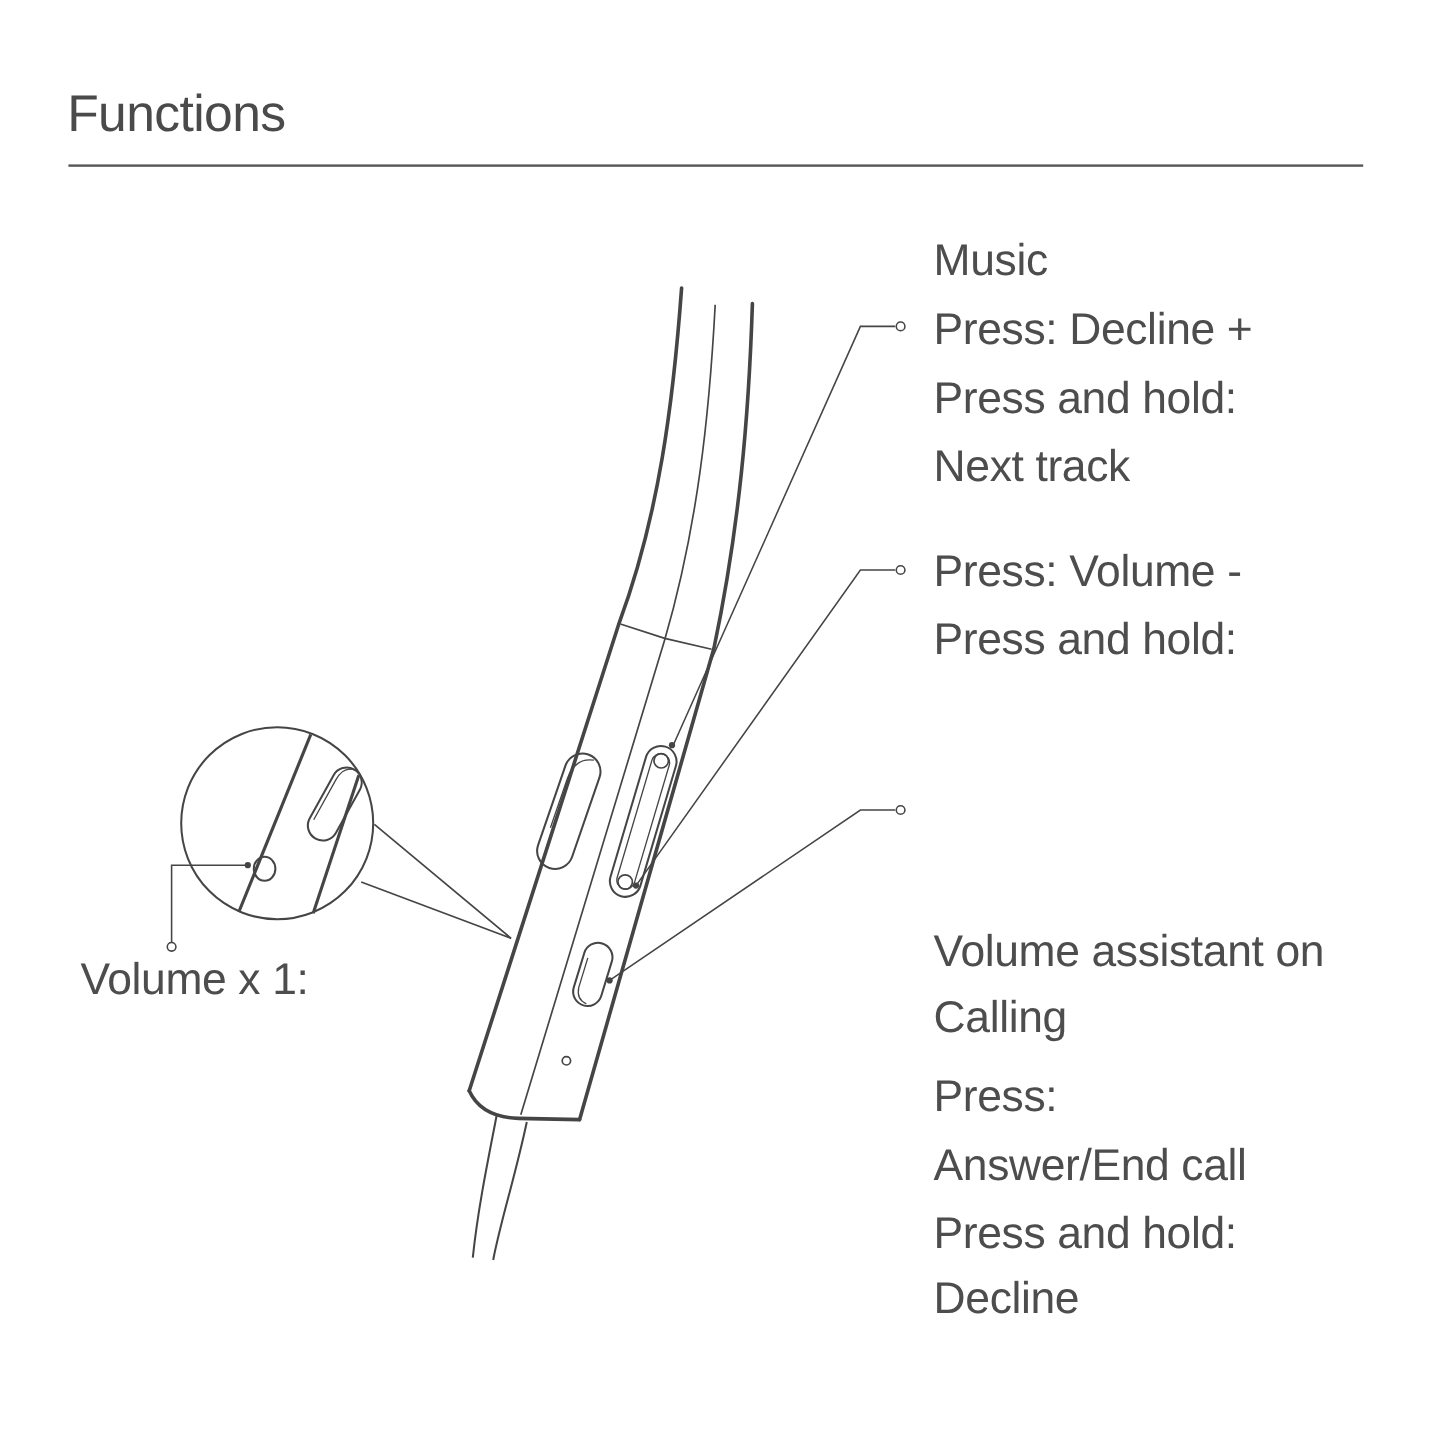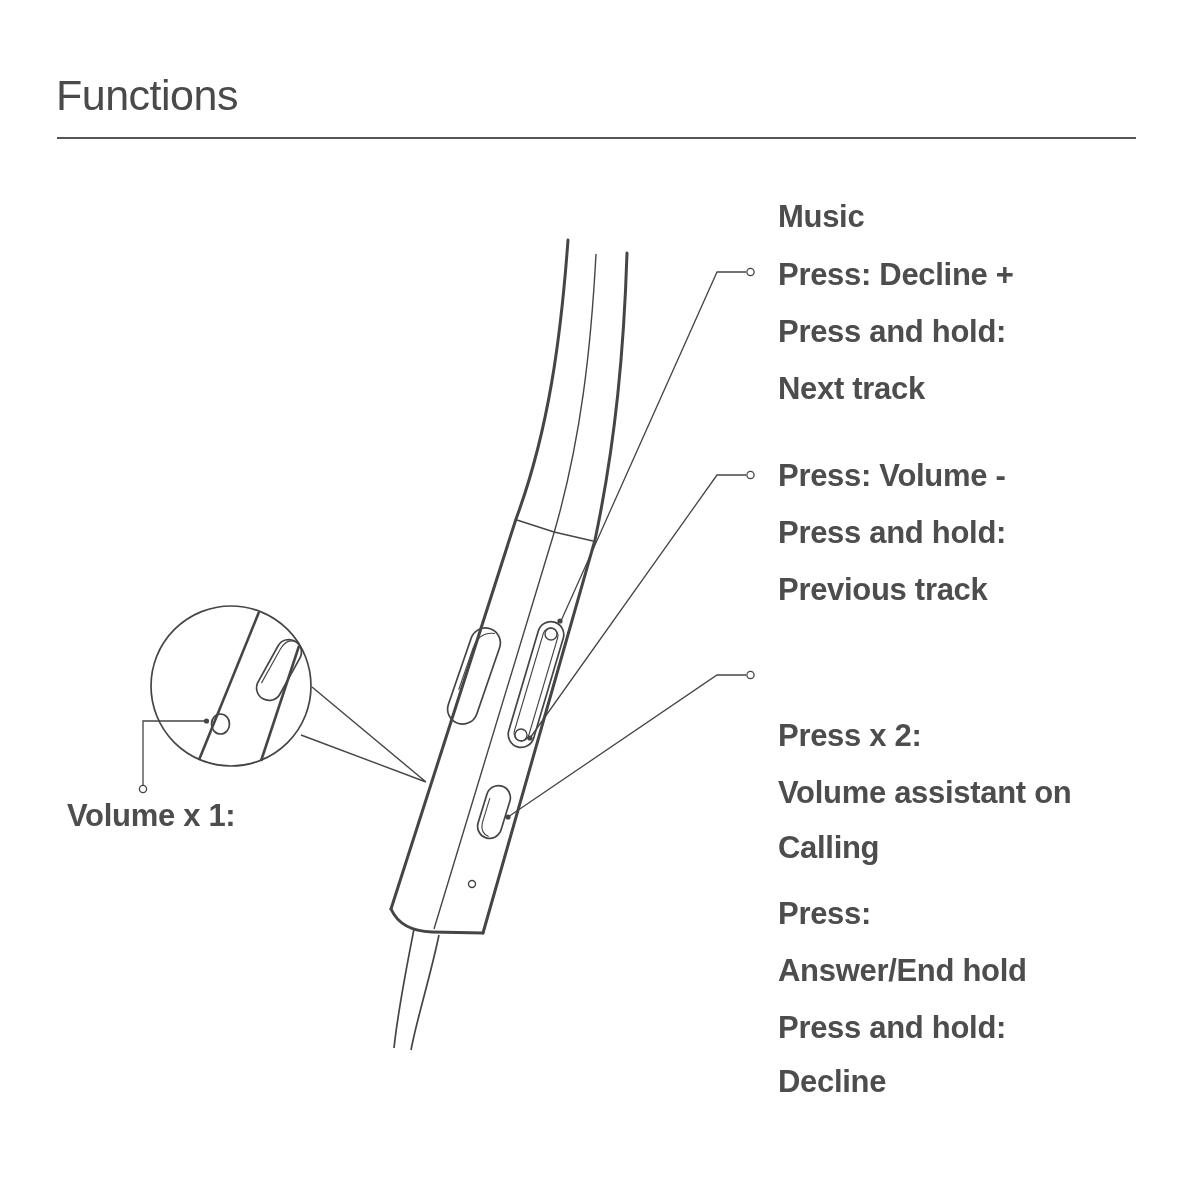--- a/index.html
+++ b/index.html
@@ -12,22 +12,22 @@
   }
   .title{
     position:absolute; left:56px; top:71px; font-size:43px; line-height:48px;
     color:var(--title); letter-spacing:-0.5px;
   }
   .divider{
     position:absolute; left:57px; top:137px; width:1079px; height:2px;
     background:var(--divider);
   }
   .lbl{
-    position:absolute; font-size:31px; line-height:40px; color:var(--text);
-    letter-spacing:-0.3px; white-space:nowrap;font-weight:bold;
+    position:absolute; font-size:37px; line-height:40px; color:var(--text);
+    letter-spacing:-0.3px; white-space:nowrap;
   }
   .art{position:absolute; left:0; top:0; width:1200px; height:1200px;}
   .s{stroke:var(--line-art); fill:none;}
   .dot{fill:var(--line-art); stroke:none;}
   .open-dot{stroke:var(--line-art); fill:var(--background);}
 </style>
 </head>
 <body>
 
 <div class="canvas">
@@ -107,26 +107,24 @@
     </g>
   </svg>
 
   <div class="lbl" style="left:778px;top:197px">Music</div>
   <div class="lbl" style="left:778px;top:255px">Press: Decline +</div>
   <div class="lbl" style="left:778px;top:312px">Press and hold:</div>
   <div class="lbl" style="left:778px;top:456px">Press: Volume -</div>
 
   <div class="lbl" style="left:778px;top:369px">Next track</div>
   <div class="lbl" style="left:778px;top:513px">Press and hold:</div>
-  <div class="lbl" style="left:778px;top:570px">Previous track</div>
 
-  <div class="lbl" style="left:778px;top:716px">Press x 2:</div>
   <div class="lbl" style="left:778px;top:773px">Volume assistant on</div>
 
   <div class="lbl" style="left:778px;top:828px">Calling</div>
   <div class="lbl" style="left:778px;top:894px">Press:</div>
-  <div class="lbl" style="left:778px;top:951px">Answer/End hold</div>
+  <div class="lbl" style="left:778px;top:951px">Answer/End call</div>
   <div class="lbl" style="left:778px;top:1008px">Press and hold:</div>
   <div class="lbl" style="left:778px;top:1062px">Decline</div>
 
   <div class="lbl" style="left:67px;top:796px">Volume x 1:</div>
 
 </div>
 
 </body></html>

